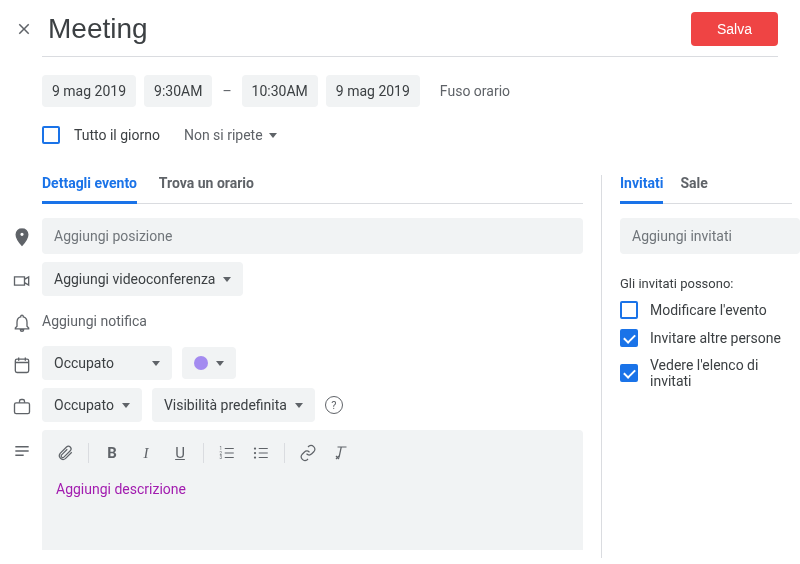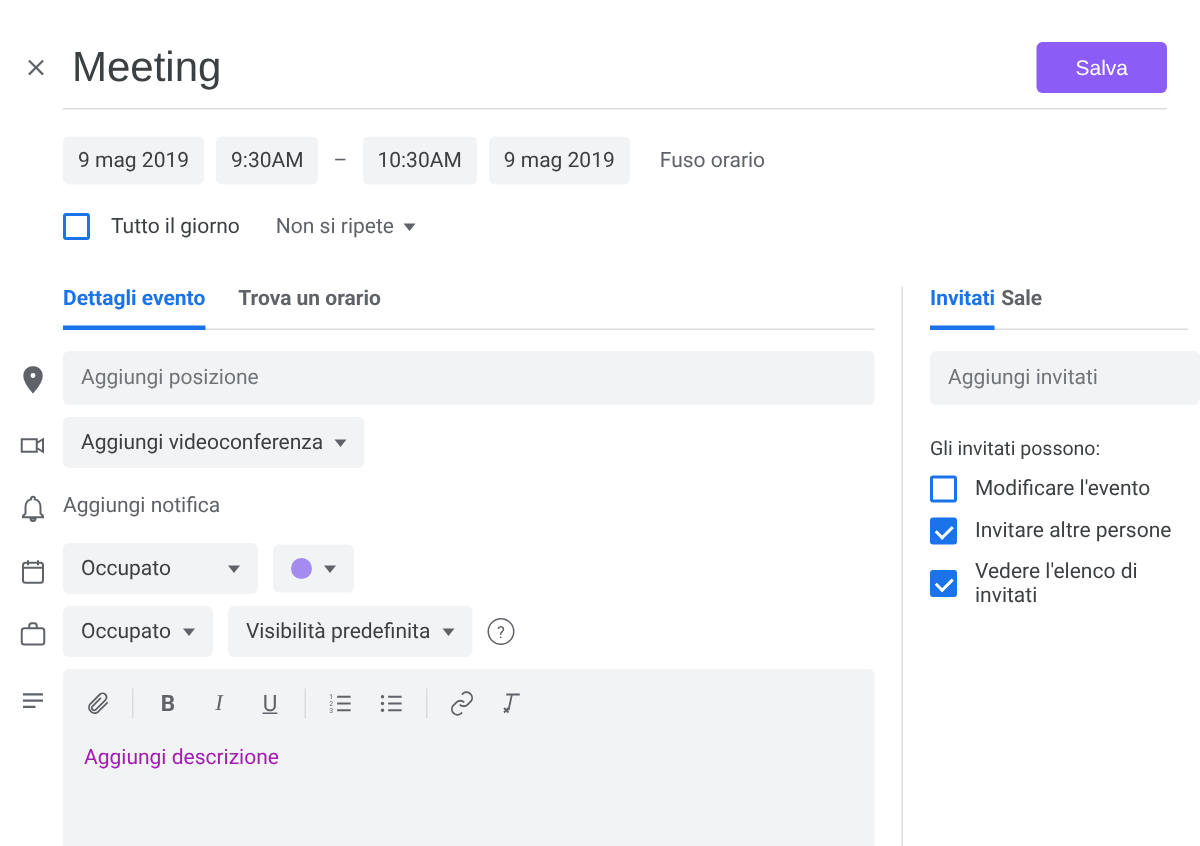--- a/index.html
+++ b/index.html
@@ -1,21 +1,21 @@
 <!DOCTYPE html>
 <html><head>
 <meta charset="utf-8">
 <style>
   * { box-sizing: border-box; margin: 0; padding: 0; }
   body { font-family: 'Google Sans', Roboto, Arial, sans-serif; font-size: 14px; color: #3c4043; background: #fff; width: 800px; height: 564px; overflow: hidden; }
   
-  .header { display: flex; align-items: center; padding: 12px 22px 10px 12px; margin-top: 16px; }
+  .header { display: flex; align-items: center; padding: 12px 22px 10px 12px; }
   .close-btn { width: 24px; height: 24px; display: flex; align-items: center; justify-content: center; cursor: pointer; color: #5f6368; margin-right: 8px; }
   .title-input { flex: 1; font-size: 28px; font-weight: 400; color: #3c4043; border: none; outline: none; padding: 0 4px; }
-  .save-btn { background: #8b5cf6; color: #fff; border: none; border-radius: 4px; padding: 9px 26px; font-size: 14px; font-weight: 500; cursor: pointer; margin-left: 16px; }
+  .save-btn { background: #ef4444; color: #fff; border: none; border-radius: 4px; padding: 9px 26px; font-size: 14px; font-weight: 500; cursor: pointer; margin-left: 16px; }
   .title-underline { height: 1px; background: #dadce0; margin: 0 22px 0 42px; }
 
   .datetime-row { display: flex; align-items: center; gap: 8px; padding: 18px 0 0 42px; }
   .pill { background: #f1f3f4; border-radius: 4px; padding: 8px 10px; font-size: 14px; color: #3c4043; cursor: pointer; }
   .dash { color: #5f6368; padding: 0 2px; }
   .tz-link { color: #5f6368; margin-left: 12px; cursor: pointer; font-size: 14px; }
 
   .allday-row { display: flex; align-items: center; gap: 14px; padding: 14px 0 0 42px; }
   .checkbox { width: 18px; height: 18px; border: 2px solid #5f6368; border-radius: 2px; display: inline-flex; align-items: center; justify-content: center; cursor: pointer; flex-shrink: 0; }
   .checkbox.checked { background: #1a73e8; border-color: #1a73e8; }
@@ -41,21 +41,21 @@
   .inline-group { display: flex; gap: 10px; align-items: center; }
   .color-dot { width: 14px; height: 14px; border-radius: 50%; background: #a48bf0; }
   .help-circle { width: 18px; height: 18px; border: 1.5px solid #5f6368; border-radius: 50%; display: flex; align-items: center; justify-content: center; font-size: 11px; color: #5f6368; cursor: pointer; }
 
   .desc-box { flex: 1; background: #f1f3f4; border-radius: 4px 4px 0 0; min-height: 120px; }
   .toolbar { display: flex; align-items: center; gap: 4px; padding: 8px 8px; border-bottom: 1px solid transparent; }
   .tool-btn { width: 30px; height: 30px; display: flex; align-items: center; justify-content: center; color: #5f6368; cursor: pointer; border-radius: 4px; }
   .tool-sep { width: 1px; height: 20px; background: #dadce0; margin: 0 4px; }
   .desc-placeholder { padding: 4px 14px 14px 14px; color: #a21caf; font-size: 14px; }
 
-  .right-tabs { display: flex; gap: 4px; border-bottom: 1px solid #dadce0; margin-right: 8px; }
+  .right-tabs { display: flex; gap: 17px; border-bottom: 1px solid #dadce0; margin-right: 8px; }
   .guest-input { background: #f1f3f4; border-radius: 4px; padding: 10px 12px; color: #70757a; font-size: 14px; margin-top: 14px; margin-right: 0; }
   .perms-title { font-size: 13px; color: #3c4043; margin-top: 22px; margin-bottom: 10px; }
   .perm-row { display: flex; align-items: center; gap: 12px; margin-bottom: 10px; font-size: 14px; color: #3c4043; }
 
   svg { display: block; }
 </style>
 </head>
 <body>
 
 <div class="header">

